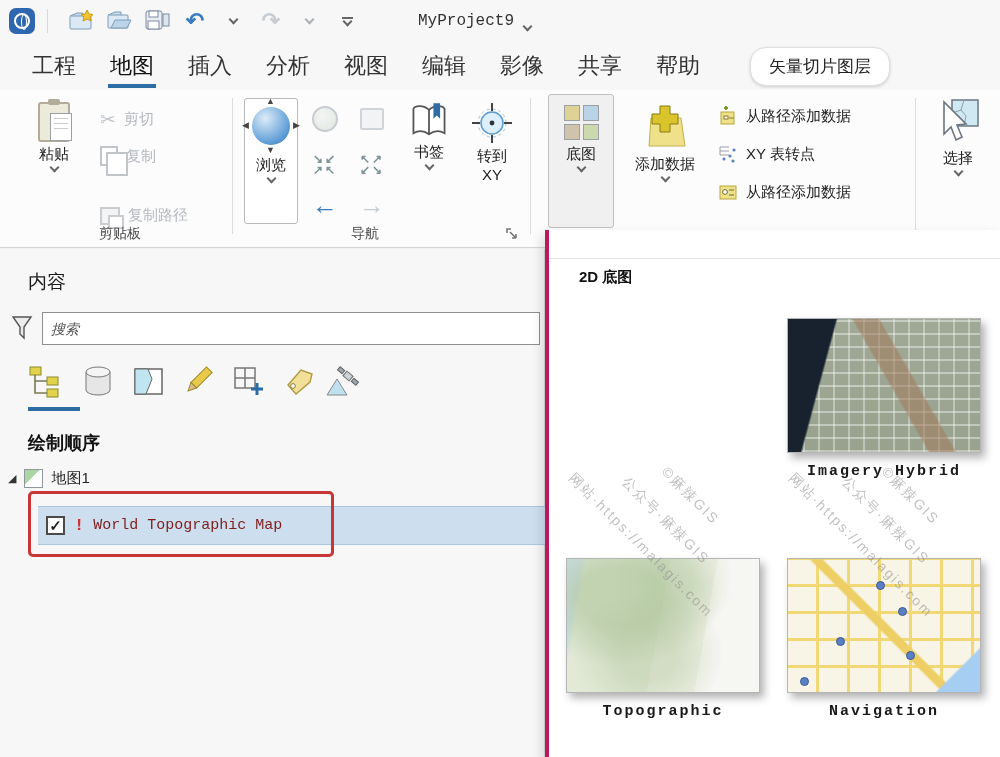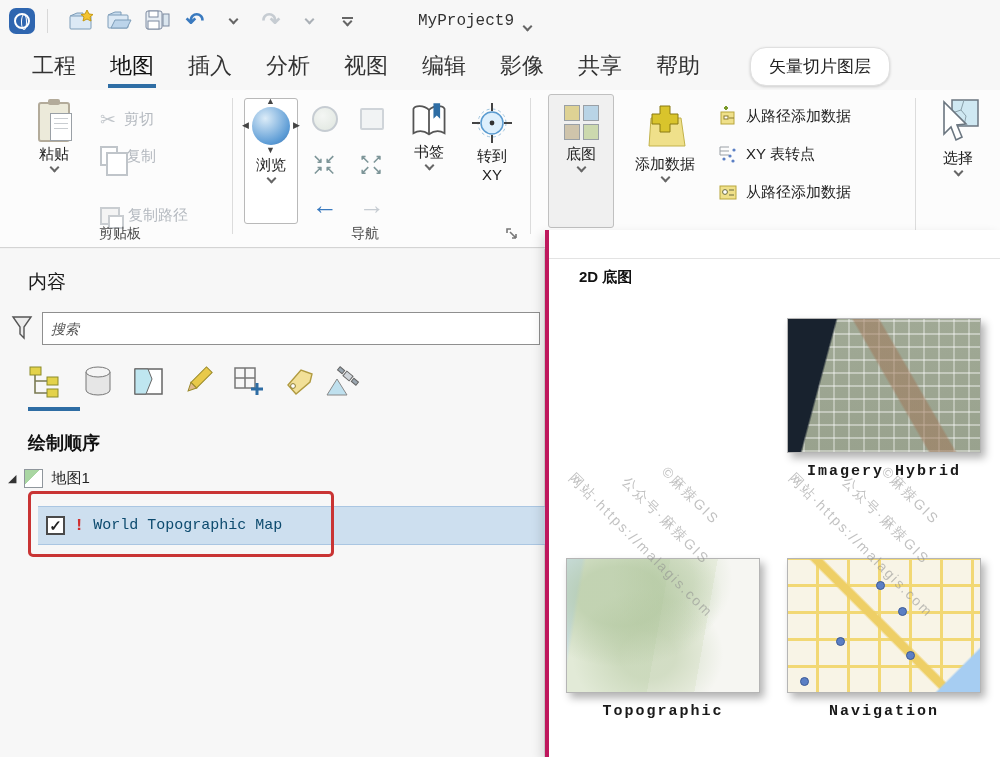--- a/index.html
+++ b/index.html
@@ -111,21 +111,21 @@
   .expander { font-size:11px; color:#333; }
   .map-ic { width:19px; height:19px; border:1px solid #8f969c;
             background:linear-gradient(135deg,#a9d6a2 0 42%,#ffffff 42%); }
   .tree-label { font-size:15px; color:#222; }
   .sel-row { position:absolute; left:38px; top:257px; width:507px; height:39px; background:#cddfef;
              border-top:1px solid #aac6e2; border-bottom:1px solid #aac6e2;
              display:flex; align-items:center; gap:9px; padding-left:8px; cursor:pointer; }
   .cb { width:19px; height:19px; background:#fff; border:2px solid #4a4a4a; display:flex; align-items:center;
         justify-content:center; font-size:15px; font-weight:bold; color:#222; cursor:pointer; }
   .warn { color:#d03030; font-weight:bold; font-size:17px; font-family:"Liberation Mono","DejaVu Sans Mono",monospace; }
-  .layer-name { font-family:"Liberation Mono","DejaVu Sans Mono",monospace; font-size:15px; color:#0c4a6e; }
+  .layer-name { font-family:"Liberation Mono","DejaVu Sans Mono",monospace; font-size:15px; color:#7f1d1d; }
   .red-annot { position:absolute; left:28px; top:242px; width:306px; height:66px; border:3px solid #c93434;
                border-radius:5px; z-index:6; pointer-events:none; }
 
   
   .gallery { position:absolute; left:545px; top:230px; width:455px; height:527px; background:#fff;
              border-left:4px solid #be185d; box-shadow:-4px 4px 10px rgba(0,0,0,.12); z-index:5; }
   .gal-topline { position:absolute; left:0; top:28px; width:455px; height:1px; background:#e3e3e3; }
   .gal-header { position:absolute; left:30px; top:38px; font-size:15px; font-weight:bold; color:#111; }
   .gal-item { position:absolute; width:194px; cursor:pointer; }
   .gal-thumb { width:194px; height:135px; border:1px solid #b5b5b5; box-shadow:4px 5px 8px rgba(0,0,0,.30);

